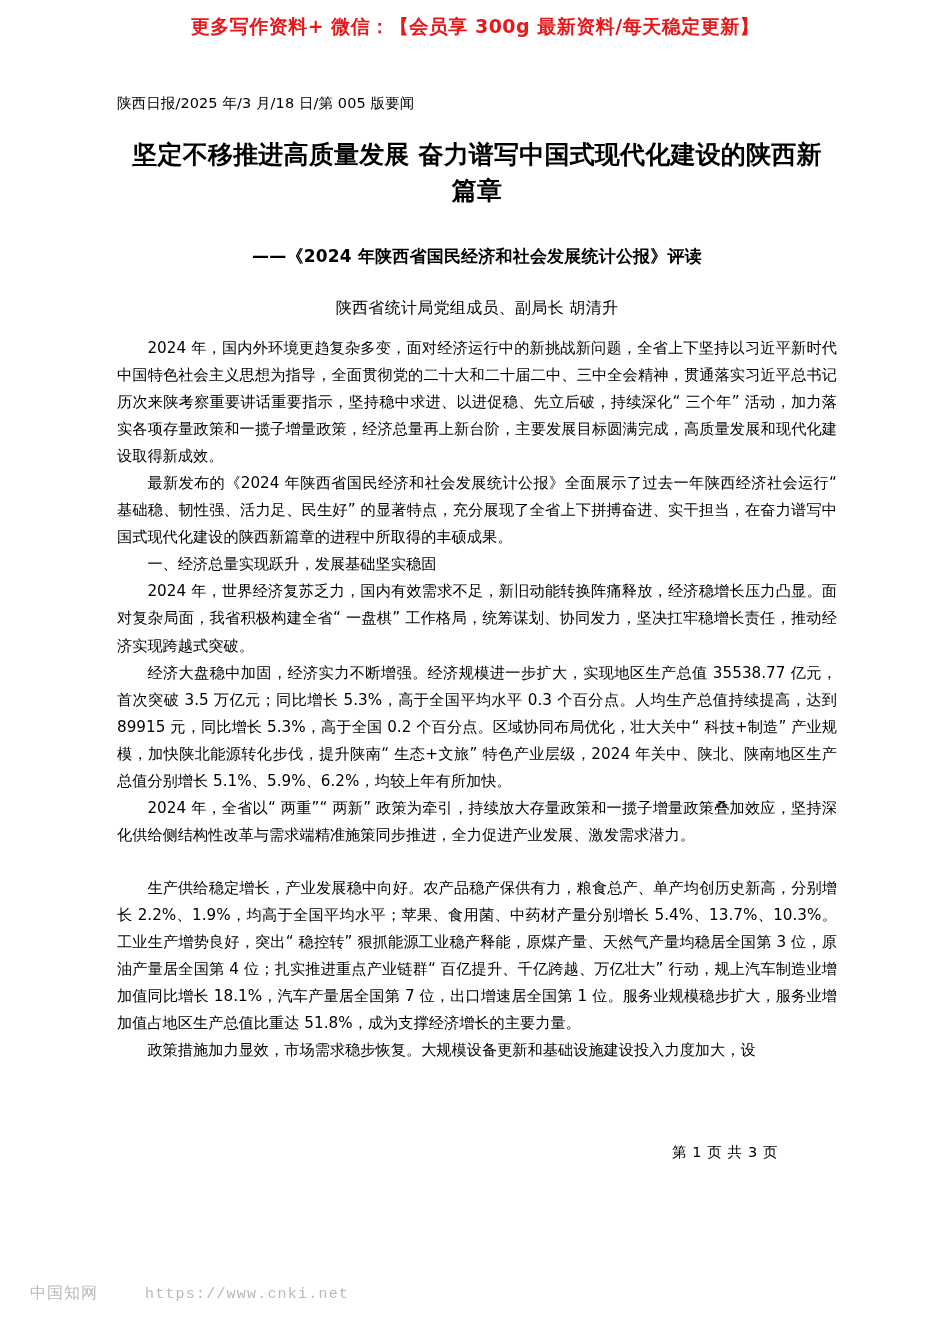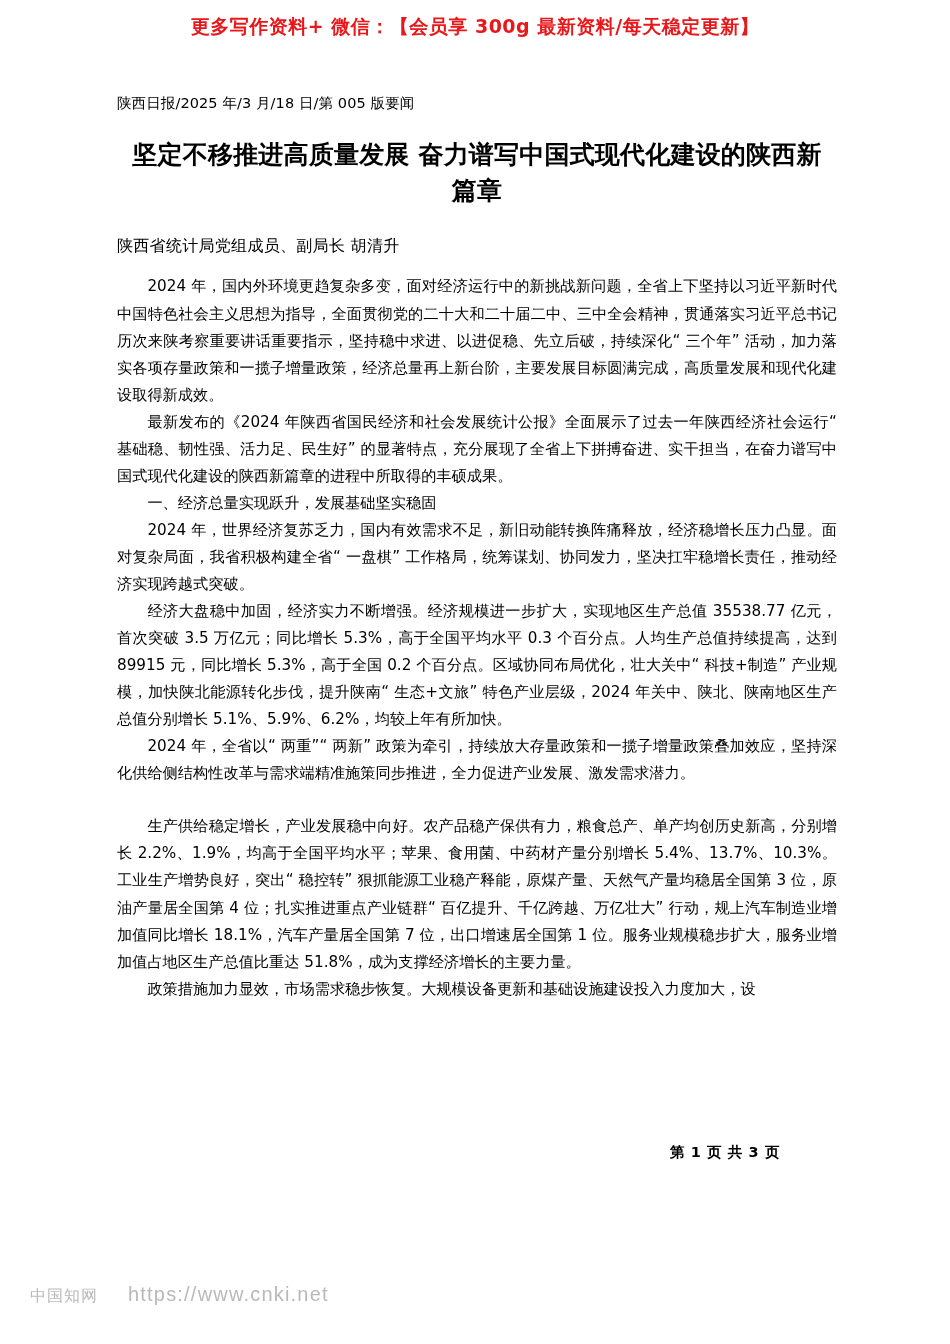--- a/index.html
+++ b/index.html
@@ -68,20 +68,21 @@
     font-size: 17px;
     font-weight: bold;
     text-align: center;
     line-height: 1.5;
     margin: 36px 0 0 0;
     letter-spacing: 0.2px;
   }
 
   .byline {
     font-size: 16px;
+    text-align: center;
     line-height: 1.5;
     margin: 26px 0 0 0;
     letter-spacing: 0.3px;
   }
 
   .body-block {
     margin-top: 15px;
   }
 
   .para {
@@ -104,21 +105,20 @@
 
   
   .page-footer {
     position: absolute;
     left: 0;
     top: 1143px;
     width: 950px;
     text-align: center;
     font-size: 14.5px;
     letter-spacing: 0.6px;
-    font-weight: bold;
   }
   .page-footer .inner {
     display: inline-block;
     margin-left: 500px;
   }
 
   .cnki-watermark {
     position: absolute;
     left: 30px;
     top: 1283px;
@@ -126,38 +126,40 @@
     align-items: baseline;
     gap: 30px;
     color: #b9b9b9;
   }
   .cnki-name {
     font-size: 16px;
     letter-spacing: 1px;
     font-family: "DejaVu Sans", "Liberation Sans", sans-serif;
   }
   .cnki-url {
-    font-size: 20px;
+    font-size: 15px;
     letter-spacing: 1.2px;
-    font-family: Liberation Sans, sans-serif;
+    font-family: Liberation Mono, monospace;
+    margin-left: 17px;
   }
 </style>
 </head>
 <body>
 
 <div class="page">
 
   <div class="promo-banner">更多写作资料+ 微信：【会员享 300g 最新资料/每天稳定更新】</div>
 
   <div class="content">
 
     <div class="pubinfo">陕西日报/2025 年/3 月/18 日/第 005 版要闻</div>
 
     <h1 class="doc-title">坚定不移推进高质量发展  奋力谱写中国式现代化建设的陕西新篇章</h1>
 
+    <div class="doc-subtitle">——《2024 年陕西省国民经济和社会发展统计公报》评读</div>
 
     <div class="byline">陕西省统计局党组成员、副局长  胡清升</div>
 
     <div class="body-block">
       <p class="para">2024 年，国内外环境更趋复杂多变，面对经济运行中的新挑战新问题，全省上下坚持以习近平新时代中国特色社会主义思想为指导，全面贯彻党的二十大和二十届二中、三中全会精神，贯通落实习近平总书记历次来陕考察重要讲话重要指示，坚持稳中求进、以进促稳、先立后破，持续深化“ 三个年” 活动，加力落实各项存量政策和一揽子增量政策，经济总量再上新台阶，主要发展目标圆满完成，高质量发展和现代化建设取得新成效。</p>
       <p class="para">最新发布的《2024 年陕西省国民经济和社会发展统计公报》全面展示了过去一年陕西经济社会运行“ 基础稳、韧性强、活力足、民生好” 的显著特点，充分展现了全省上下拼搏奋进、实干担当，在奋力谱写中国式现代化建设的陕西新篇章的进程中所取得的丰硕成果。</p>
       <p class="para section-head">一、经济总量实现跃升，发展基础坚实稳固</p>
       <p class="para">2024 年，世界经济复苏乏力，国内有效需求不足，新旧动能转换阵痛释放，经济稳增长压力凸显。面对复杂局面，我省积极构建全省“ 一盘棋” 工作格局，统筹谋划、协同发力，坚决扛牢稳增长责任，推动经济实现跨越式突破。</p>
       <p class="para">经济大盘稳中加固，经济实力不断增强。经济规模进一步扩大，实现地区生产总值 35538.77 亿元，首次突破 3.5 万亿元；同比增长 5.3%，高于全国平均水平 0.3 个百分点。人均生产总值持续提高，达到 89915 元，同比增长 5.3%，高于全国 0.2 个百分点。区域协同布局优化，壮大关中“ 科技+制造” 产业规模，加快陕北能源转化步伐，提升陕南“ 生态+文旅” 特色产业层级，2024 年关中、陕北、陕南地区生产总值分别增长 5.1%、5.9%、6.2%，均较上年有所加快。</p>
       <p class="para">2024 年，全省以“ 两重”“ 两新” 政策为牵引，持续放大存量政策和一揽子增量政策叠加效应，坚持深化供给侧结构性改革与需求端精准施策同步推进，全力促进产业发展、激发需求潜力。</p>

